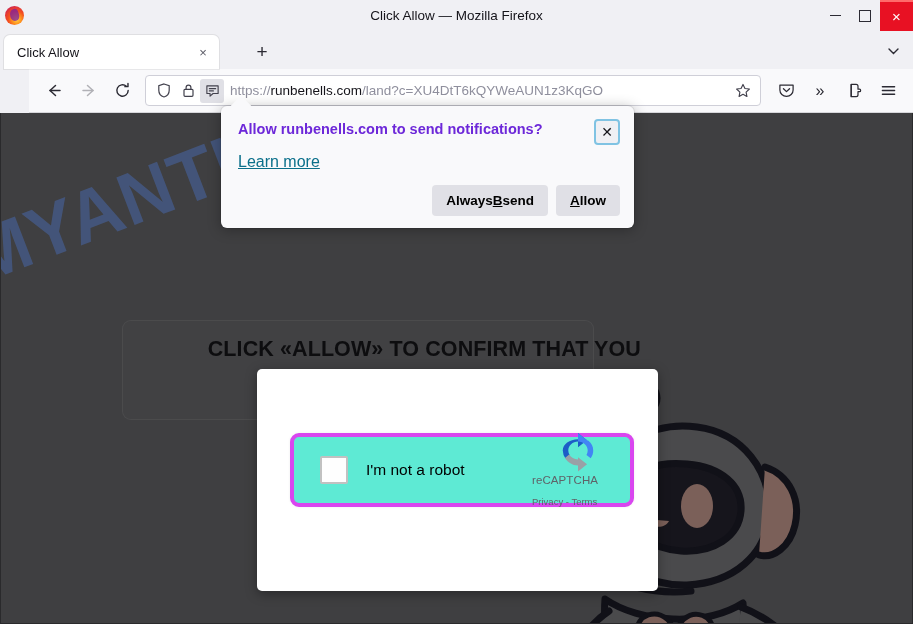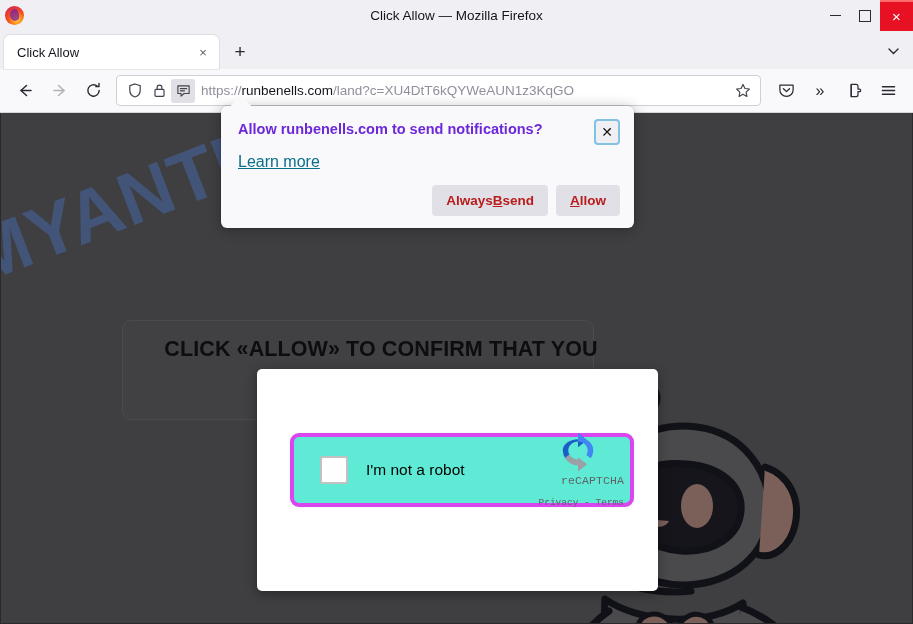--- a/index.html
+++ b/index.html
@@ -52,20 +52,21 @@
     width: 33px; background: #e81123; color: #fff;
     font-size: 15px; line-height: 1;
     border-top: 2px solid #ff6a6a;
   }
 
   
   .tabstrip {
     height: 38px; background: #f0f0f4;
     display: flex; align-items: flex-end; position: relative;
     padding: 0 4px;
+    gap: 22px;
   }
   .tab {
     height: 34px; width: 215px;
     background: #ffffff;
     border-radius: 6px 6px 0 0;
     display: flex; align-items: center;
     padding: 0 6px 0 13px;
     box-shadow: 0 0 0 1px rgba(0,0,0,.07);
     margin-bottom: 0;
   }
@@ -89,20 +90,21 @@
     display: flex; align-items: center; justify-content: center;
     color: #2b2a33; font-size: 11px;
   }
 
   
   .navbar {
     height: 44px; background: #f9f9fb;
     display: flex; align-items: center;
     padding: 0 8px;
     border-bottom: 1px solid #d7d7db;
+    margin-left: 29px;
   }
   .navbtn {
     width: 34px; height: 34px; flex: 0 0 auto;
     display: flex; align-items: center; justify-content: center;
     color: #2b2a33;
   }
   .navbtn svg { display: block; }
   .navbtn.disabled { color: #b1b1b6; }
 
   .urlbar {
@@ -166,21 +168,21 @@
     left: 121px; top: 207px;
     width: 472px; height: 100px;
     border: 1px solid rgba(255,255,255,.055);
     border-radius: 9px;
     background: rgba(255,255,255,.012);
   }
   .page-heading {
     position: absolute;
     left: 120px; top: 224px;
     width: 520px;
-    text-align: center;
+    text-align: right;
     font-size: 21.5px; font-weight: 700;
     color: #0d0d0f;
     letter-spacing: .1px;
     white-space: nowrap;
   }
 
   
   .robot { position: absolute; left: 556px; top: 258px; width: 300px; height: 366px; }
 
   
@@ -211,23 +213,22 @@
     border-radius: 2px;
     flex: 0 0 auto;
   }
   .rc-label {
     margin-left: 18px;
     font-size: 15.5px; color: #000;
     flex: 1;
   }
   .rc-brand {
     width: 98px; flex: 0 0 auto;
-    text-align: right;
+    text-align: left;
     padding-right: 6px;
-    font-family: Liberation Mono, monospace;
   }
   .rc-logo { width: 100%; display: flex; justify-content: center; }
   .rc-name { font-size: 11.5px; color: #5f6368; margin-top: 1px; letter-spacing: .1px; }
   .rc-links { font-size: 9.5px; color: #5f6368; margin-top: 10px; }
 
   
   .perm-popup {
     position: absolute;
     left: 221px; top: 106px;
     width: 413px; height: 122px;
@@ -266,21 +267,21 @@
   .perm-actions {
     position: absolute; right: 14px; bottom: 12px;
     display: flex; gap: 8px;
   }
   .perm-btn {
     height: 31px;
     padding: 0 14px;
     background: #e0e0e6;
     border: none; border-radius: 4px;
     font-family: "Liberation Sans", sans-serif;
-    font-size: 13.5px; font-weight: 700; color: #b91c1c;
+    font-size: 13.5px; font-weight: 700; color: #000000;
     display: flex; align-items: center; justify-content: center;
   }
   .perm-btn u { text-decoration: underline; }
 </style>
 </head>
 <body>
 
 <div class="window">
 
   <div class="titlebar">

